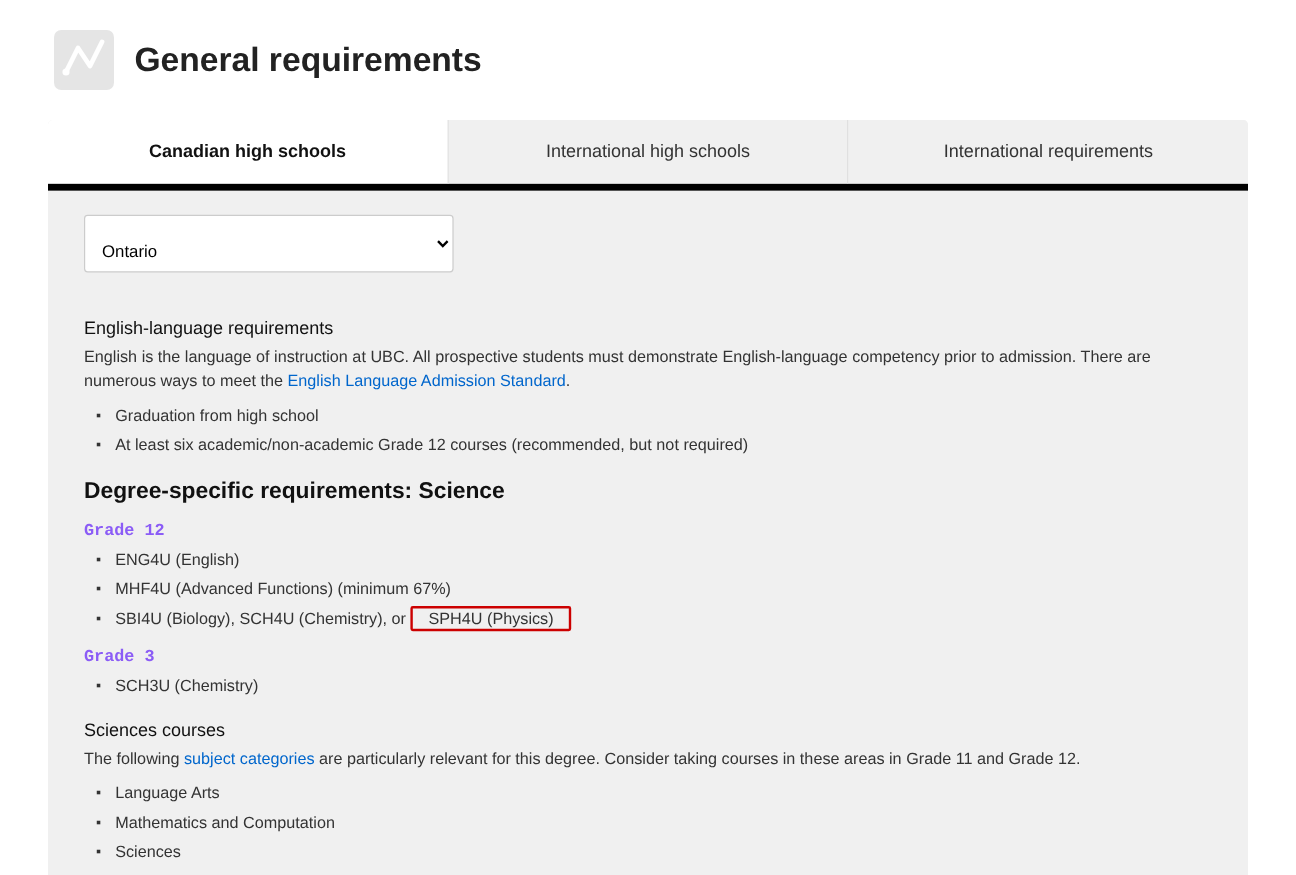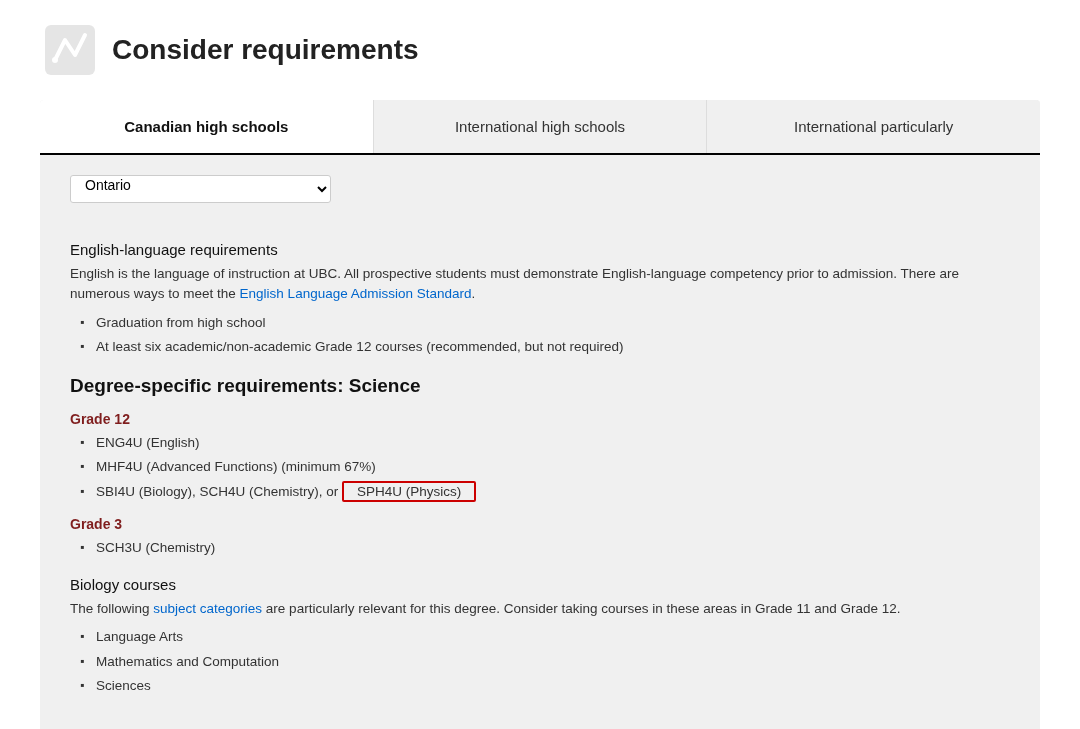--- a/index.html
+++ b/index.html
@@ -25,21 +25,21 @@
       opacity: 0.3;
     }
     .tabs-container {
       background: #f0f0f0;
       border-radius: 4px;
       overflow: hidden;
       margin-bottom: 0;
     }
     .tabs {
       display: flex;
-      border-bottom: 2px solid #000000;
+      border-bottom: 6px solid #000000;
     }
     .tab {
       flex: 1;
       padding: 18px 10px;
       text-align: center;
       font-size: 15px;
       cursor: pointer;
       background: #f0f0f0;
       border: none;
       outline: none;
@@ -53,27 +53,27 @@
     .tab.active {
       background: #fff;
       font-weight: bold;
       color: #111;
     }
     .tab-content {
       background: #f0f0f0;
       padding: 20px 30px 30px 30px;
     }
     .province-select {
-      padding: 0 30px 8px 10px;
+      padding: 20px 30px 8px 10px;
       font-size: 14px;
       border: 1px solid #ccc;
       border-radius: 3px;
       background: #fff;
       appearance: auto;
-      width: 261px;
+      width: 308px;
       margin-bottom: 20px;
       cursor: pointer;
     }
     .section-heading {
       font-size: 15px;
       font-weight: normal;
       margin-bottom: 6px;
       margin-top: 18px;
       color: #111;
     }
@@ -114,48 +114,49 @@
       margin-bottom: 8px;
       margin-top: 18px;
       color: #111;
     }
     .degree-heading span {
       font-weight: bold;
     }
     .grade-heading {
       font-size: 14px;
       font-weight: bold;
-      color: #7f1d1d;
+      color: #8b5cf6;
       margin-bottom: 6px;
       margin-top: 14px;
+      font-family: Liberation Mono, monospace;
     }
     .highlight-box {
       display: inline;
       border: 2px solid #cc0000;
       padding: 1px 13px;
       border-radius: 2px;
     }
   </style>
 </head>
 <body>
 
 <div class="page-title">
   <svg class="logo-icon" viewBox="0 0 60 60" fill="none" xmlns="http://www.w3.org/2000/svg">
     <rect x="5" y="5" width="50" height="50" rx="6" fill="#aaa"></rect>
     <polyline points="15,40 25,20 35,35 45,15" stroke="#fff" stroke-width="4" fill="none" stroke-linecap="round" stroke-linejoin="round"></polyline>
     <circle cx="15" cy="40" r="3" fill="#fff"></circle>
   </svg>
-  <span>Consider requirements</span>
+  <span>General requirements</span>
 </div>
 
 <div class="tabs-container">
   <div class="tabs">
     <button class="tab active">Canadian high schools</button>
     <button class="tab">International high schools</button>
-    <button class="tab">International particularly</button>
+    <button class="tab">International requirements</button>
   </div>
 
   <div class="tab-content">
     <select class="province-select">
       <option>Ontario</option>
       <option>Alberta</option>
       <option>British Columbia</option>
       <option>Manitoba</option>
       <option>New Brunswick</option>
       <option>Newfoundland and Labrador</option>
@@ -189,21 +190,21 @@
       <li>
         <span>SBI4U (Biology), SCH4U (Chemistry), or </span><span class="highlight-box">SPH4U (Physics)</span><span></span>
       </li>
     </ul>
 
     <div class="grade-heading">Grade 3</div>
     <ul class="req-list">
       <li>SCH3U (Chemistry)</li>
     </ul>
 
-    <div class="section-heading">Biology courses</div>
+    <div class="section-heading">Sciences courses</div>
     <p class="section-text">
       <span>The following </span><a class="link">subject categories</a><span> are particularly relevant for this degree. Consider taking courses in these areas in Grade 11 and Grade 12.</span>
     </p>
     <ul class="req-list">
       <li>Language Arts</li>
       <li>Mathematics and Computation</li>
       <li>Sciences</li>
     </ul>
   </div>
 </div>

